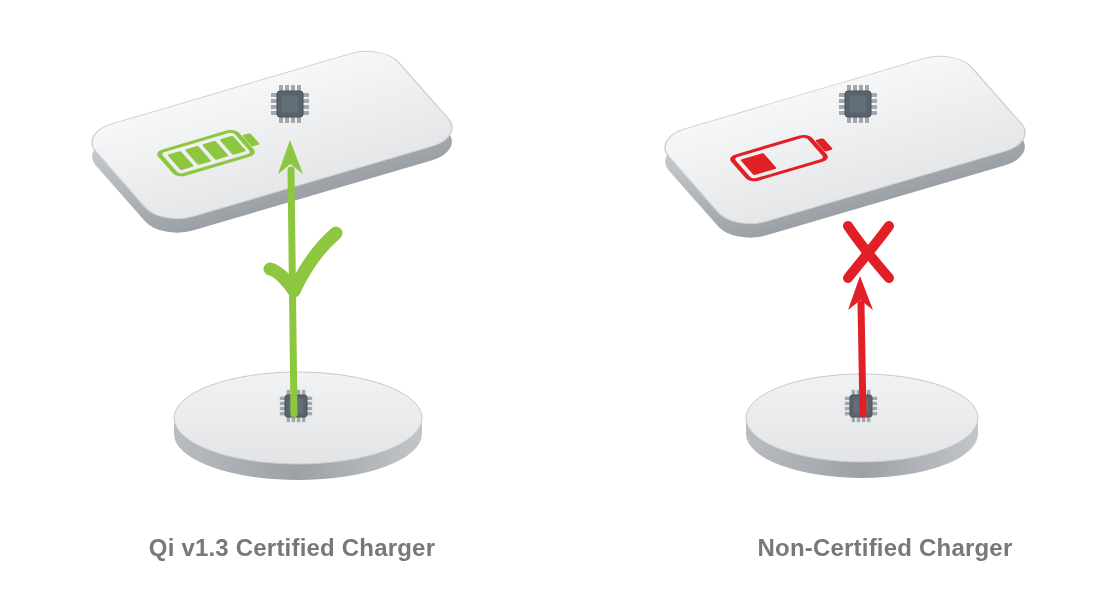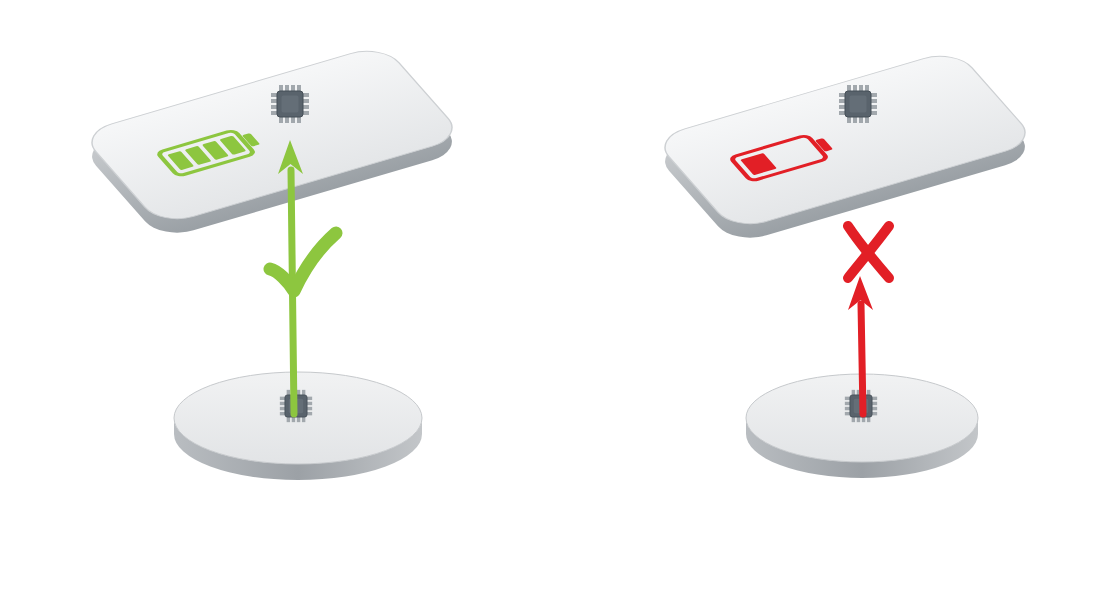--- a/index.html
+++ b/index.html
@@ -148,14 +148,16 @@
         <polygon points="860,276 848,310 860.5,300 873,310" style="fill:var(--error-red)"></polygon>
       </g>
 
       <g transform="translate(868,251)">
         <path d="M -20 -25 C -10 -10 8 12 21 27" fill="none" style="stroke:var(--error-red)" stroke-width="10" stroke-linecap="round"></path>
         <path d="M 21 -25 C 10 -10 -8 12 -20 27" fill="none" style="stroke:var(--error-red)" stroke-width="10" stroke-linecap="round"></path>
       </g>
     </g>
   </svg>
 
+  <div class="caption" style="left:92px">Qi v1.3 Certified Charger</div>
 
+  <div class="caption" style="left:685px">Non-Certified Charger</div>
 </div>
 
 </body></html>

